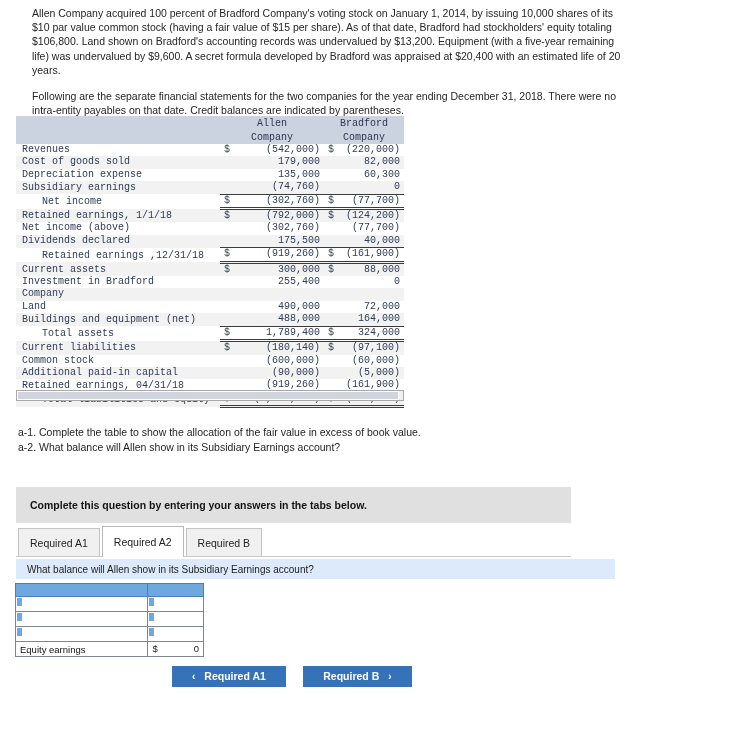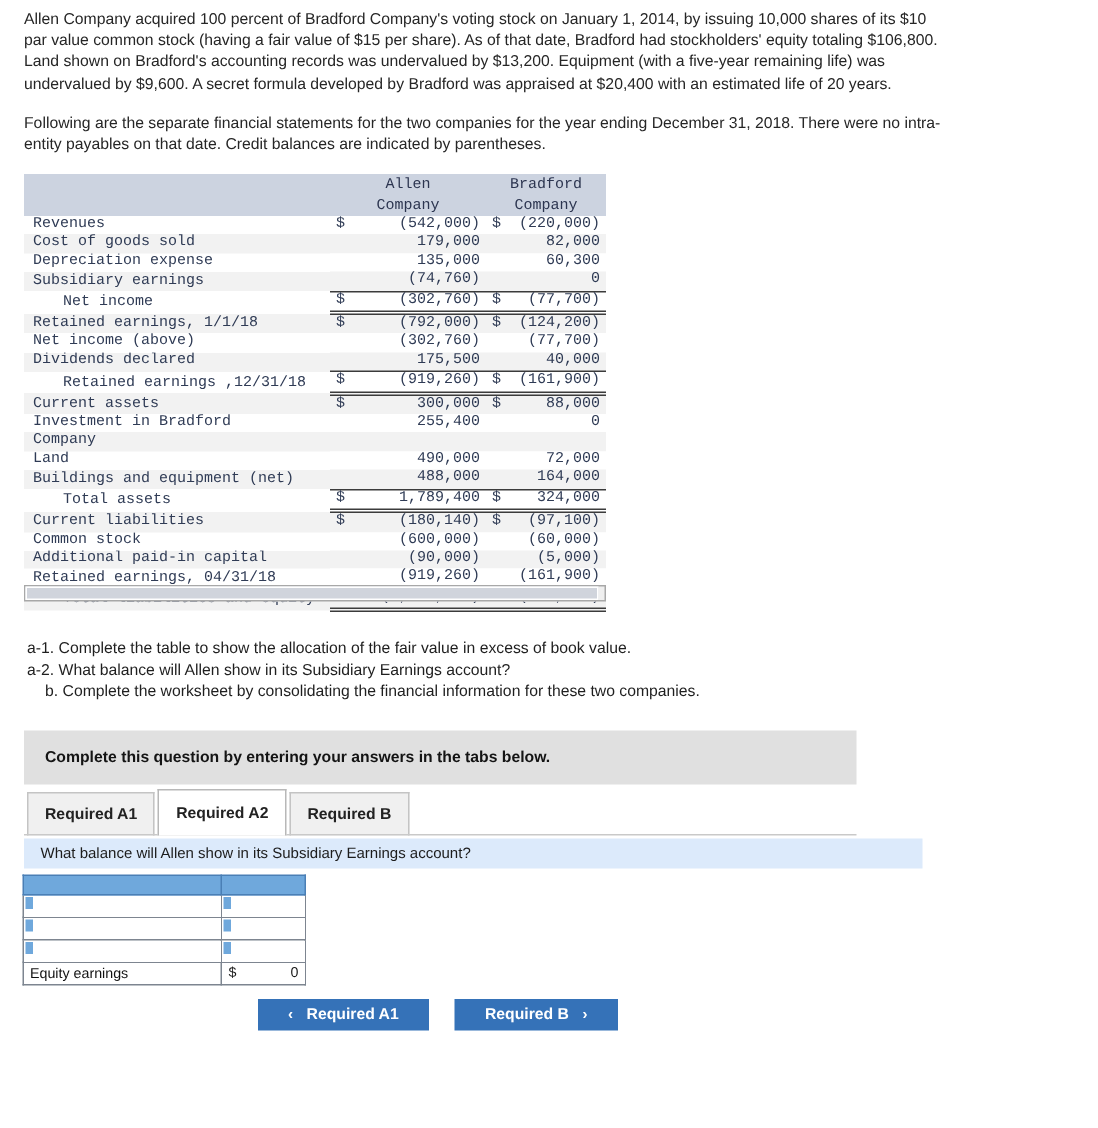--- a/index.html
+++ b/index.html
@@ -19,21 +19,21 @@
   
   .intro {
     position: absolute;
     left: 16px;
     top: 6px;
     width: 616px;
     font-size: 10.5px;
     line-height: 14.2px;
     color: #262626;
   }
-  .intro p { margin: 0 0 12px 0; }
+  .intro p { margin: 0 0 12px 16px; }
 
   
   .fin-wrap {
     position: absolute;
     left: 16px;
     top: 96px;
     width: 388px;
     margin-top: 20px;
   }
   table.fin {
@@ -137,21 +137,20 @@
     font-weight: bold;
     color: #141414;
   }
 
   
   .tabs {
     position: absolute;
     left: 18px;
     top: 526px;
     height: 30px;
-    font-weight: bold;
   }
   .tab {
     display: inline-block;
     height: 29px;
     line-height: 29px;
     padding: 0 11px;
     margin-right: 2px;
     font-size: 10.5px;
     color: #222;
     background: #f0f0f0;
@@ -445,21 +444,20 @@
   </table>
 </div>
 
 <div class="hscroll">
   <div class="thumb"></div>
 </div>
 
 <div class="reqs">
   <div><span>a-1. Complete the table to show the allocation of the fair value in excess of book value.</span></div>
   <div><span>a-2. What balance will Allen show in its Subsidiary Earnings account?</span></div>
-  <div class="r-b"><span>b. Complete the worksheet by consolidating the financial information for these two companies.</span></div>
 </div>
 
 <div class="banner">
   <div class="txt">Complete this question by entering your answers in the tabs below.</div>
 </div>
 
 <div class="tabs" id="tabs"><div class="tab">Required A1</div><div class="tab active">Required A2</div><div class="tab">Required B</div></div>
 <div class="tabline"></div>
 
 <div class="qstrip">

